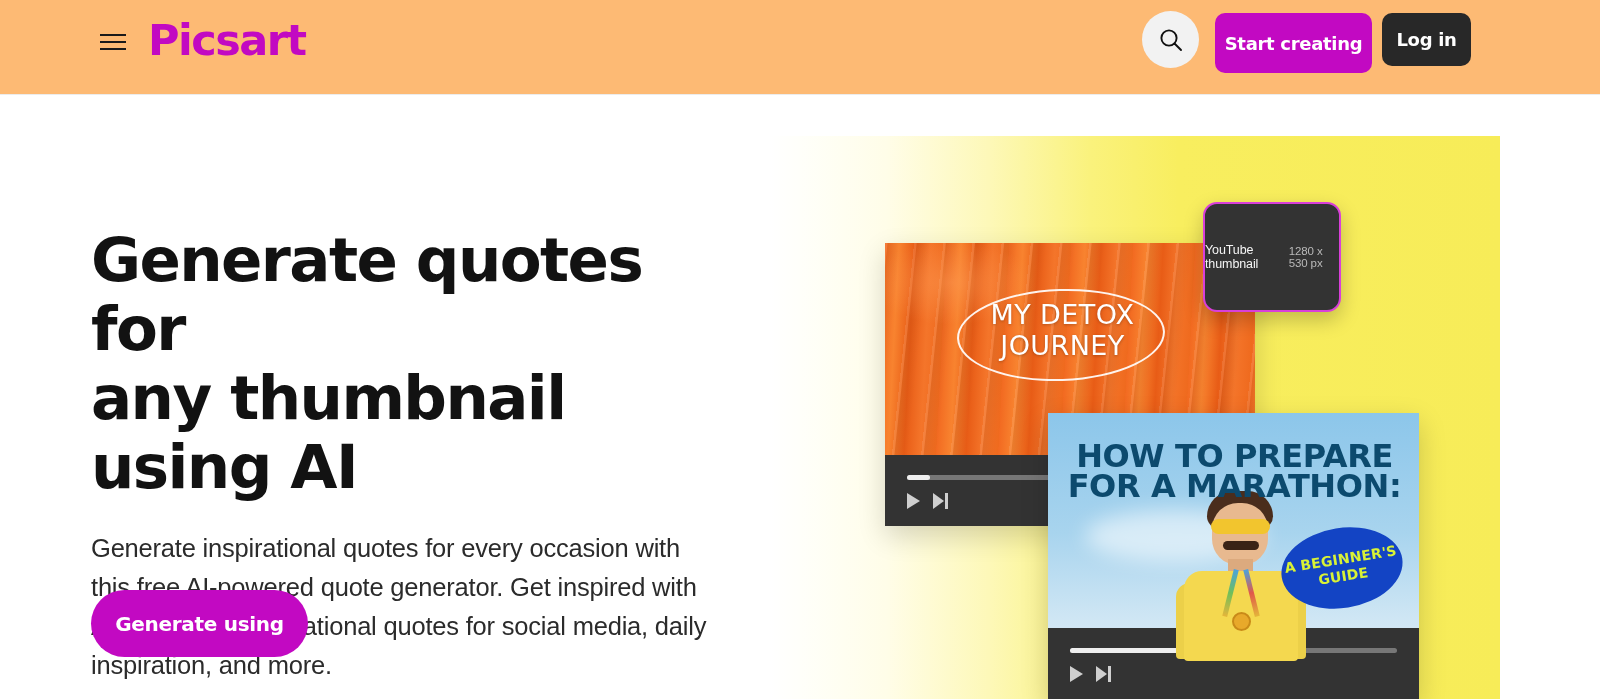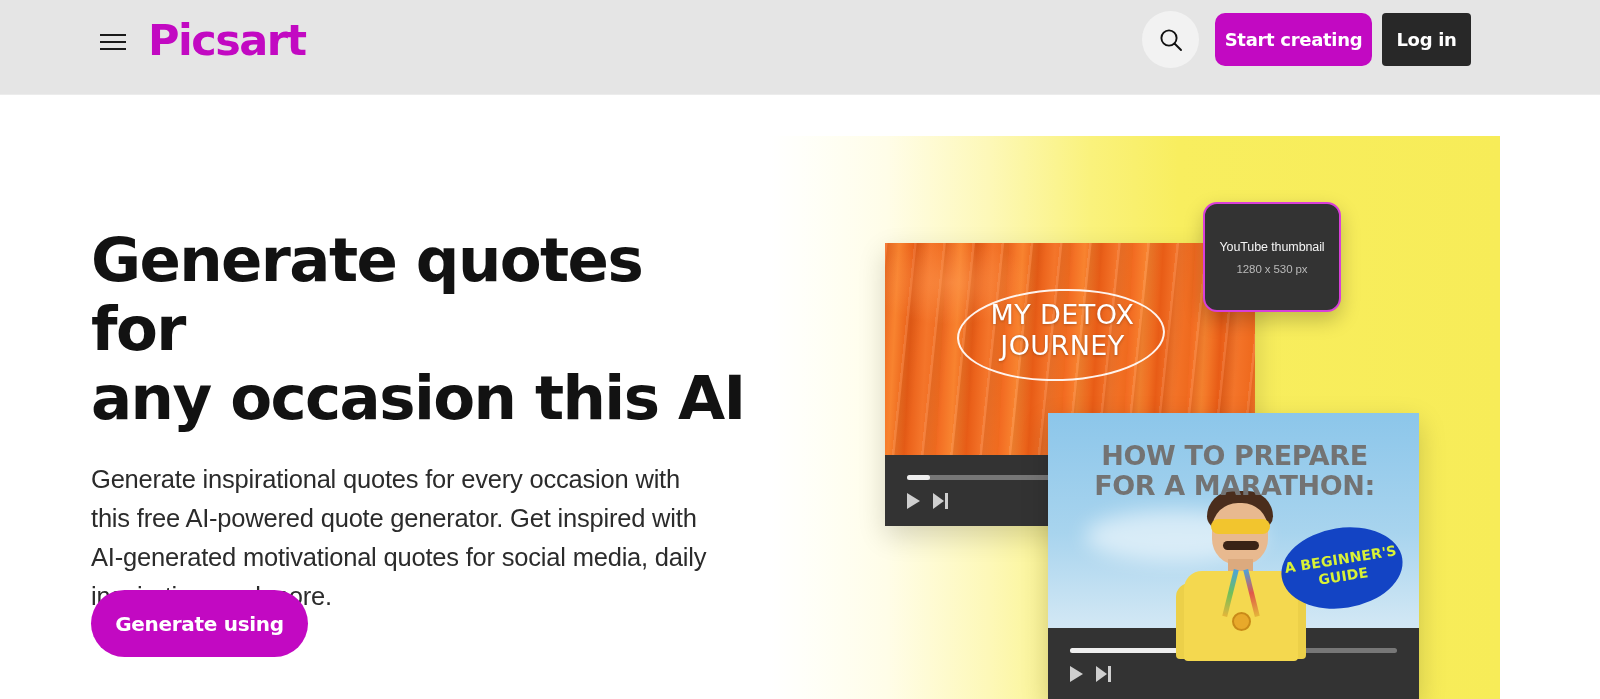--- a/index.html
+++ b/index.html
@@ -7,21 +7,21 @@
     width: 1600px; height: 699px;
     background: #ffffff;
     font-family: "Liberation Sans", sans-serif;
     overflow: hidden;
   }
 
   
   .header {
     position: absolute; top: 0; left: 0;
     width: 1600px; height: 95px;
-    background: #e5e5e5;
+    background: #fdba74;
     border-bottom: 1px solid #ececec;
   }
   .hamburger {
     position: absolute; left: 100px; top: 28px;
     width: 28px; height: 28px;
     display: flex; flex-direction: column; justify-content: center;
     gap: 5px; cursor: pointer;
   }
   .hamburger span {
     display: block; width: 26px; height: 2px; background: #1a1a1a;
@@ -33,29 +33,29 @@
     font-family: "DejaVu Sans", sans-serif;
   }
   .search-btn {
     position: absolute; left: 1142px; top: 11px;
     width: 57px; height: 57px; border-radius: 50%;
     background: #f2f2f2; border: none; cursor: pointer;
     display: flex; align-items: center; justify-content: center;
   }
   .btn-start {
     position: absolute; left: 1215px; top: 13px;
-    width: 157px; height: 53px; border-radius: 10px;
+    width: 157px; height: 60px; border-radius: 10px;
     background: #c209c2; border: none; cursor: pointer;
     color: #fff; font-size: 18px; font-weight: bold;
     font-family: "DejaVu Sans", sans-serif;
     letter-spacing: -0.3px;
   }
   .btn-login {
     position: absolute; left: 1382px; top: 13px;
-    width: 89px; height: 53px; border-radius: 4px;
+    width: 89px; height: 53px; border-radius: 10px;
     background: #282828; border: none; cursor: pointer;
     color: #fff; font-size: 18px; font-weight: bold;
     font-family: "DejaVu Sans", sans-serif;
     letter-spacing: -0.3px;
   }
 
   
   .hero-left { position: absolute; left: 91px; top: 225px; width: 660px; }
   .headline {
     font-size: 61px; line-height: 69px; font-weight: bold;
@@ -174,21 +174,21 @@
     content: ""; position: absolute; left: 12px; top: 0;
     width: 2.5px; height: 16px; background: #cfcfcf;
   }
 
   
   .tooltip-card {
     position: absolute; left: 433px; top: 66px;
     width: 138px; height: 110px;
     background: #333333; border: 2px solid #d93fd9;
     border-radius: 14px;
-    display: flex; flex-direction: column;
+    display: flex; 
     align-items: center; justify-content: center; gap: 9px;
     box-shadow: 0 8px 20px rgba(0,0,0,0.22);
     z-index: 6;
   }
   .tt-title { color: #f5f5f5; font-size: 12.5px; letter-spacing: -0.1px; }
   .tt-sub   { color: #b9b9b9; font-size: 11.5px; letter-spacing: -0.1px; }
 
   
   .card-marathon {
     position: absolute; left: 278px; top: 277px;
@@ -204,21 +204,21 @@
   .sky::after {
     content: "";
     position: absolute; left: 10%; top: 34%;
     width: 180px; height: 52px; border-radius: 50%;
     background: rgba(255,255,255,0.55);
     filter: blur(10px);
   }
   .marathon-title {
     position: absolute; left: 14px; top: 28px;
     width: 345px; text-align: center;
-    color: #737373; font-size: 27px; font-weight: bold;
+    color: #0c4a6e; font-size: 32px; font-weight: bold;
     line-height: 30px; letter-spacing: -0.4px;
     font-family: "DejaVu Sans", sans-serif;
     white-space: pre-line; z-index: 3;
   }
   
   .runner { position: absolute; left: 118px; top: 78px; width: 150px; height: 165px; z-index: 2; }
   .r-hair {
     position: absolute; left: 41px; top: 0px; width: 66px; height: 38px;
     background: #4a2d1c; border-radius: 32px 32px 16px 16px;
   }
@@ -299,21 +299,21 @@
       <line x1="16.5" y1="16.5" x2="23" y2="23" stroke="#111" stroke-width="1.9" stroke-linecap="round"></line>
     </svg>
   </button>
 
   <button class="btn-start">Start creating</button>
   <button class="btn-login">Log in</button>
 </div>
 
 <div class="hero-left">
   <h1 class="headline">Generate quotes for
-any occasion this AI</h1>
+any thumbnail using AI</h1>
   <p class="subhead">Generate inspirational quotes for every occasion with this free AI-powered quote generator. Get inspired with AI-generated motivational quotes for social media, daily inspiration, and more.</p>
   <button class="cta">Generate using</button>
 </div>
 
 <div class="hero-right">
   <div class="yellow-bg"></div>
 
   <div class="card-carrot">
     <div class="carrot-photo"></div>
     <div class="ellipse-ring"></div>

